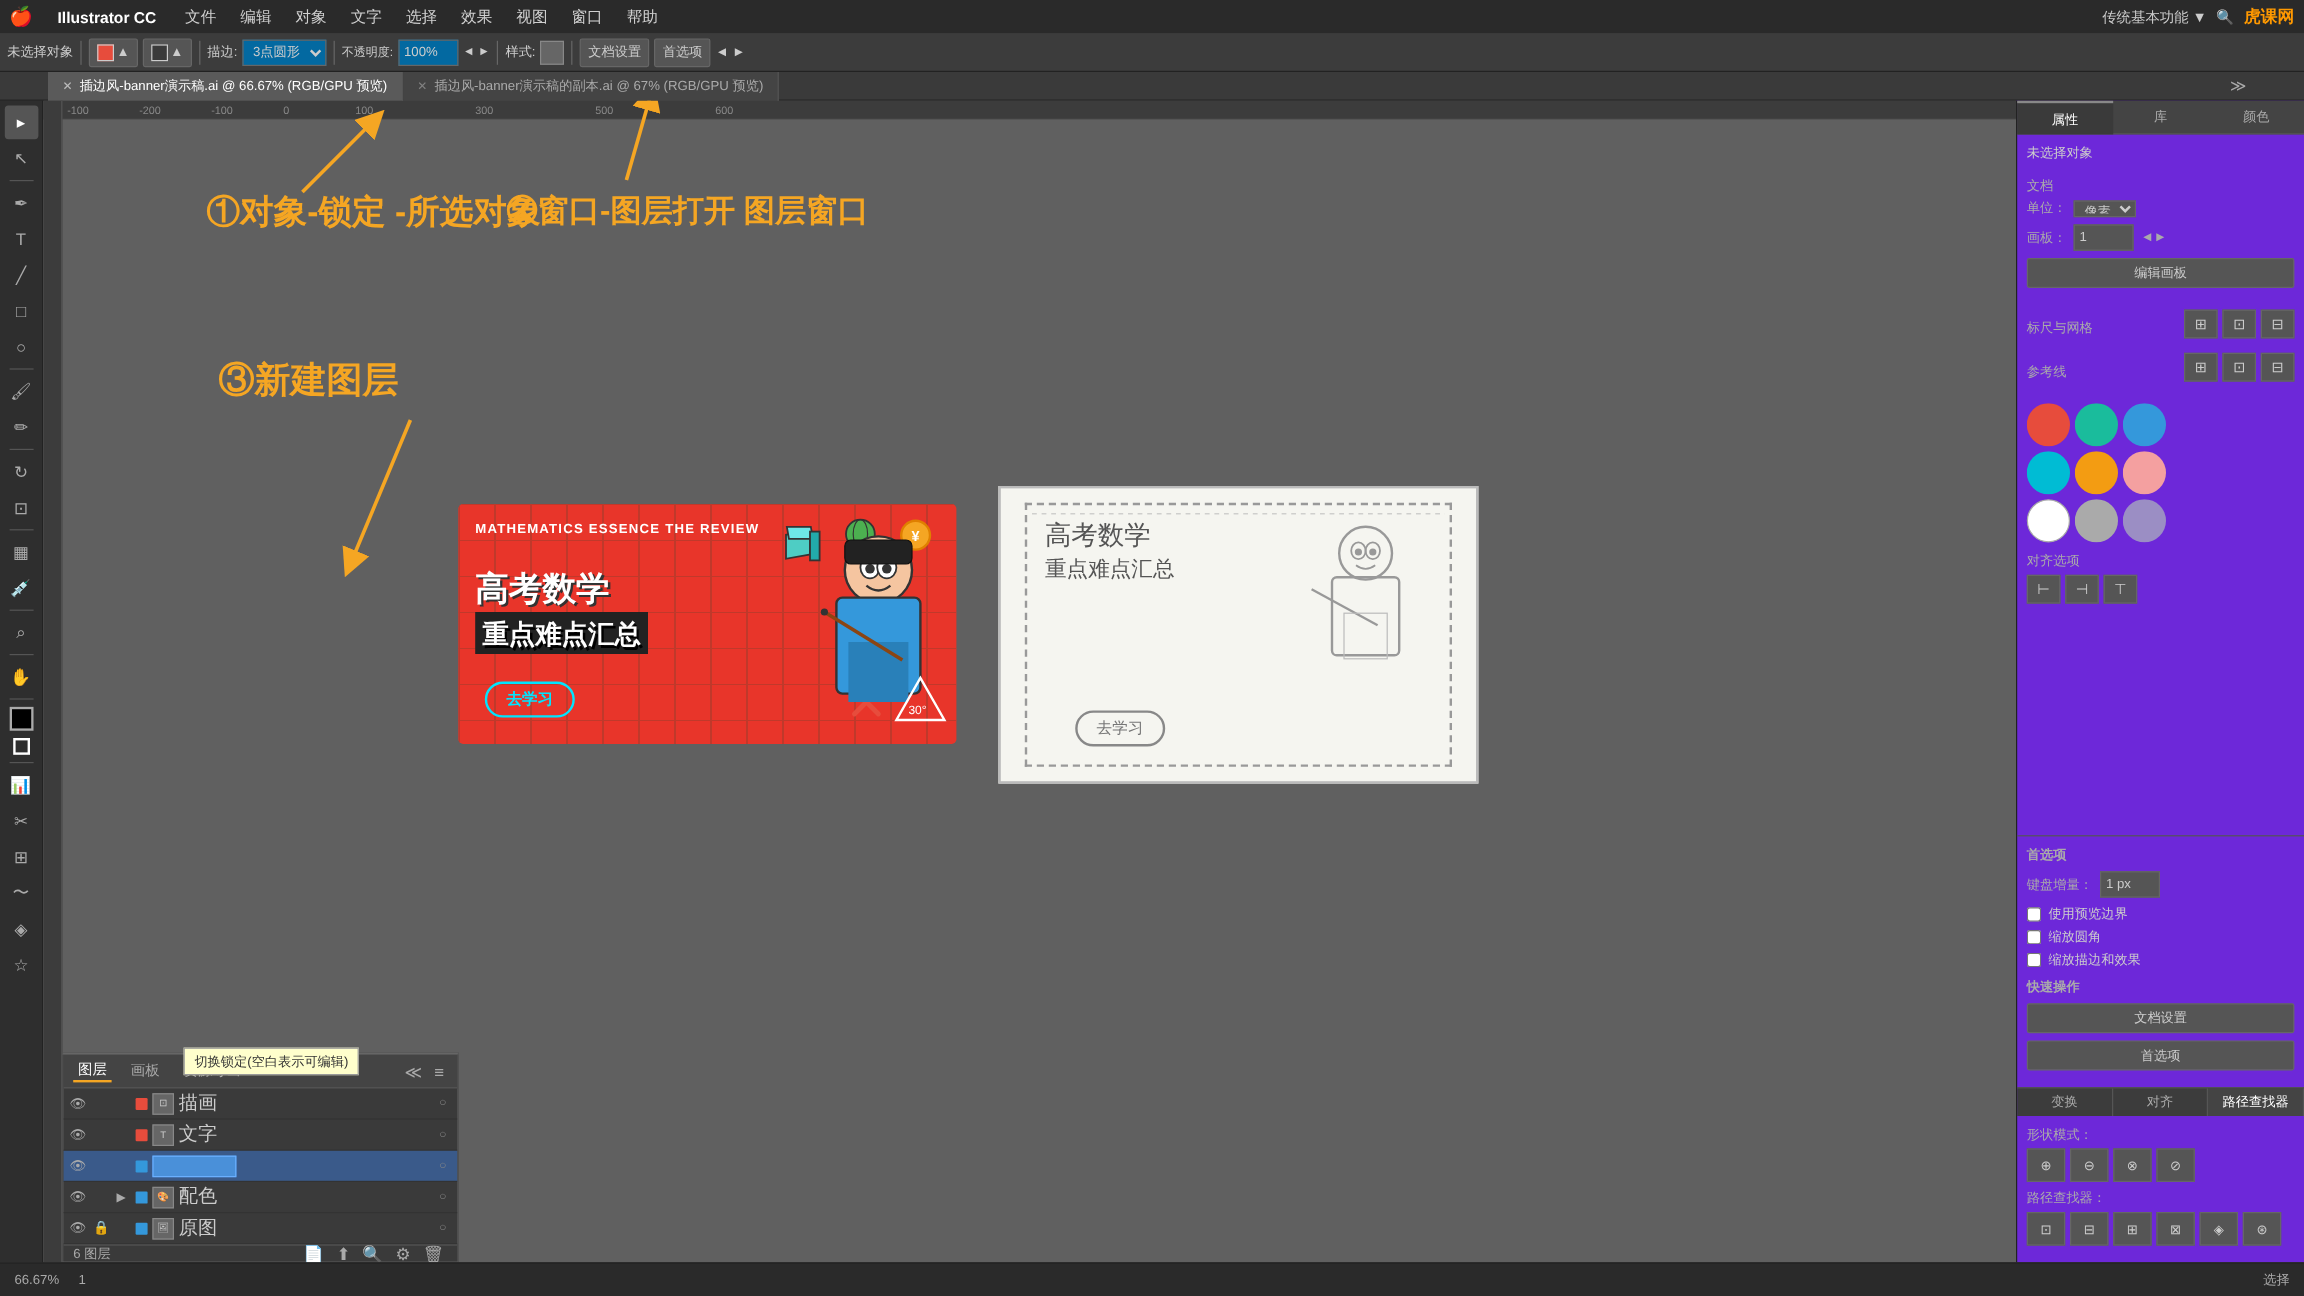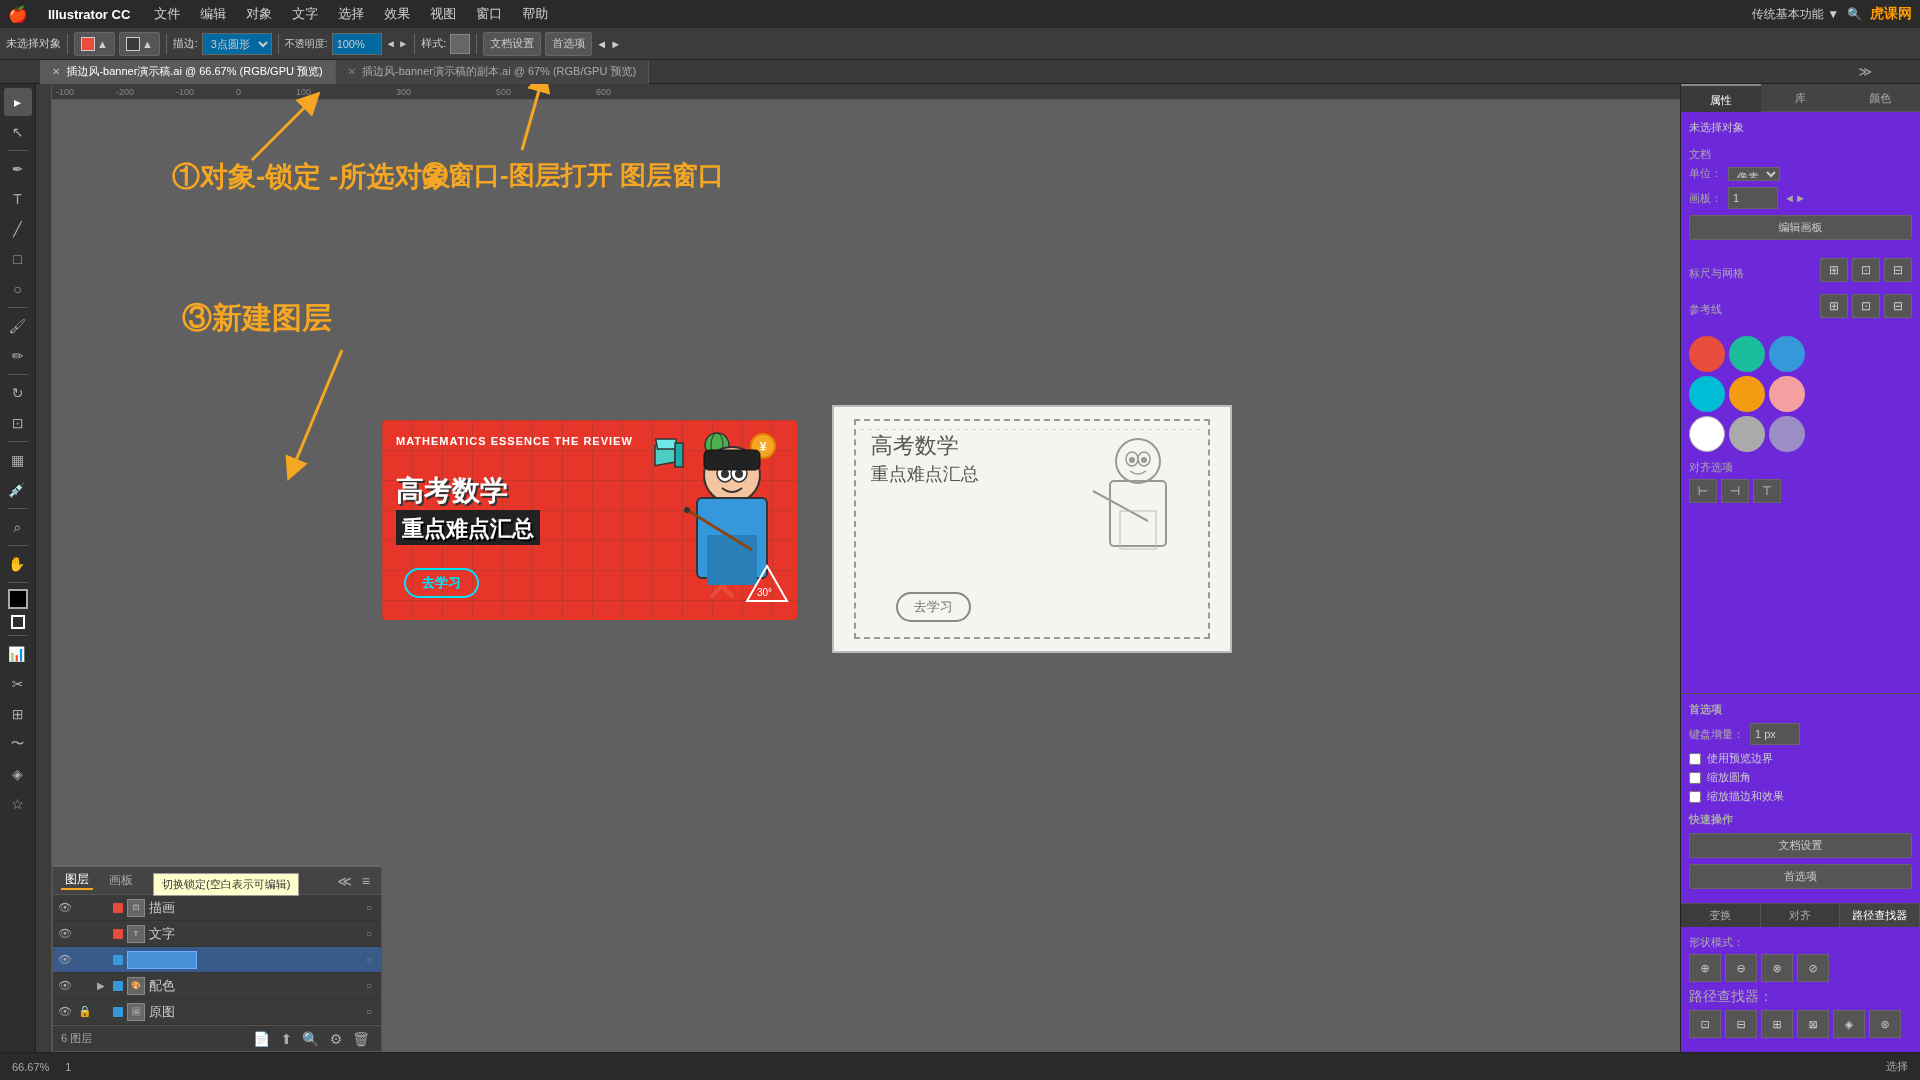--- a/index.html
+++ b/index.html
@@ -160,32 +160,32 @@
     }
     .layer-row.editing { background: #3a5a8a; }
     .layer-eye { color: #aaa; font-size: 11px; width: 16px; text-align: center; }
     .layer-lock { color: #aaa; font-size: 11px; width: 16px; text-align: center; }
     .layer-expand { color: #aaa; font-size: 10px; width: 12px; }
     .layer-color { width: 10px; height: 10px; border-radius: 1px; flex-shrink: 0; }
     .layer-thumb {
       width: 18px; height: 18px; background: #666; border: 1px solid #888;
       font-size: 8px; display: flex; align-items: center; justify-content: center; color: #ccc;
     }
-    .layer-name { flex: 1; font-size: 13px; }
+    .layer-name { flex: 1; font-size: 16px; }
     .layer-visibility { margin-left: auto; width: 16px; text-align: center; color: #888; font-size: 10px; }
 
     .tooltip-box {
       position: absolute; bottom: 155px; left: 100px;
       background: #ffffcc; border: 1px solid #999;
       padding: 3px 8px; font-size: 11px; color: #333;
       white-space: nowrap; z-index: 100;
     }
 
     .panel-footer {
-      height: 26px; background: #3a3a3a; display: flex; align-items: center;
+      height: 14px; background: #3a3a3a; display: flex; align-items: center;
       padding: 0 8px; gap: 4px; border-top: 1px solid #555;
       font-size: 11px; color: #aaa;
     }
     .footer-btn { font-size: 14px; cursor: pointer; padding: 0 3px; color: #aaa; }
 
     
     .right-panel {
       width: 240px; background: #6d28d9; border-left: 1px solid #222;
       display: flex; flex-direction: column; flex-shrink: 0;
     }
@@ -706,21 +706,21 @@
       <div class="bottom-tab active">路径查找器</div>
     </div>
     <div class="shape-tools">
       <div style="font-size:11px;color:#aaa;margin-bottom:4px;">形状模式：</div>
       <div class="shape-row">
         <div class="shape-btn">⊕</div>
         <div class="shape-btn">⊖</div>
         <div class="shape-btn">⊗</div>
         <div class="shape-btn">⊘</div>
       </div>
-      <div style="font-size:14px;color:#aaa;margin-bottom:4px;margin-top:0;">路径查找器：</div>
+      <div style="font-size:11px;color:#aaa;margin-bottom:4px;margin-top:0;">路径查找器：</div>
       <div class="shape-row">
         <div class="shape-btn">⊡</div>
         <div class="shape-btn">⊟</div>
         <div class="shape-btn">⊞</div>
         <div class="shape-btn">⊠</div>
         <div class="shape-btn">◈</div>
         <div class="shape-btn">⊛</div>
       </div>
     </div>
   </div>

